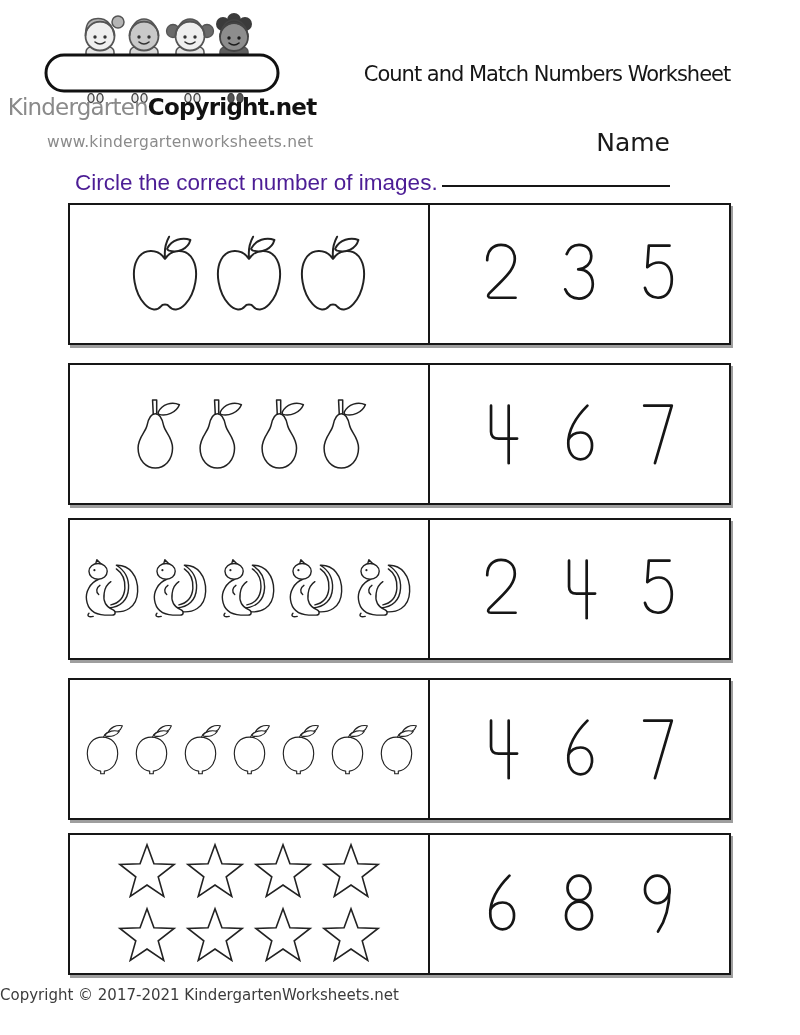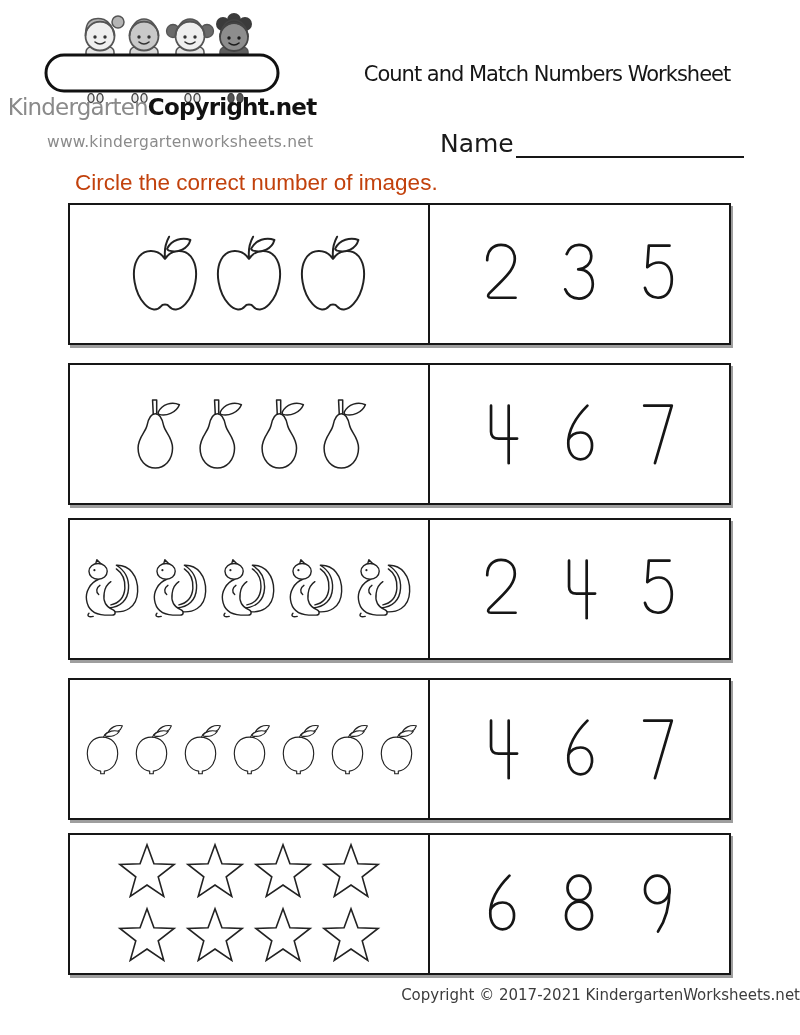--- a/index.html
+++ b/index.html
@@ -15,27 +15,27 @@
   .brand1{color:#8a8a8a;}
   .brand2{color:#111;font-weight:bold;}
   .site-url{position:absolute;left:47px;top:117px;font-size:15.5px;
             color:#8b8b8b;letter-spacing:0.2px;margin-top:16px;}
 
   
   .page-title{position:absolute;left:308px;top:48px;width:478px;
               text-align:center;font-size:21px;letter-spacing:-1px;
               font-weight:normal;color:#161616;white-space:nowrap;}
   .name-row{position:absolute;left:440px;top:128px;font-size:25px;
-            display:flex;align-items:flex-end;}
+            display:flex;align-items:flex-end;flex-direction:column;}
   .name-line{display:inline-block;width:228px;border-bottom:2.5px solid #161616;
              height:28px;margin-left:2px;}
 
   
   .instruction{position:absolute;left:75px;top:170px;font-size:22.5px;
-               font-family:"Liberation Sans",sans-serif;color:#c2410c;}
+               font-family:"Liberation Sans",sans-serif;color:#4c1d95;}
 
   
   .row{position:absolute;left:68px;width:659px;height:138px;
        border:2px solid #161616;background:#fff;display:flex;
        box-shadow:2px 3px 0 #9e9e9e;}
   .cell-images{width:358px;display:flex;align-items:center;
                justify-content:center;}
   .cell-numbers{flex:1;border-left:2px solid #161616;display:flex;
                 align-items:center;justify-content:space-around;
                 padding:0 32px;}
@@ -46,21 +46,21 @@
   .row--lemon    .icon{width:49px;height:72px;margin:0 0px;}
   .row--star     .icon{width:68px;height:62px;}
   .row--star .cell-images{flex-wrap:wrap;align-content:center;}
   .row--star .icons-wrap{display:flex;flex-wrap:wrap;width:284px;
                          justify-content:center;row-gap:2px;}
   .icons-wrap{display:flex;align-items:center;justify-content:center;}
   .digit{cursor:pointer;}
   .digit-svg{width:46px;height:72px;display:block;}
 
   
-  .footer{position:absolute;left:0;top:985px;width:800px;text-align:right;
+  .footer{position:absolute;left:0;top:985px;width:800px;text-align:left;
           color:#3c3c3c;font-size:15px;line-height:20px;}
 </style>
 </head>
 <body>
 
 <svg width="0" height="0" style="position:absolute" aria-hidden="true">
   <defs>
     <symbol id="icon-apple" viewBox="0 0 100 105">
       <g fill="#fff" stroke="#222" stroke-width="2.4" stroke-linejoin="round" stroke-linecap="round">
         <path d="M50 34 C42 22 24 20 16 35 C8 50 13 76 25 89 C33 98 41 97 45 92 C47 89 53 89 55 92 C59 97 67 98 75 89 C87 76 92 50 84 35 C76 20 58 22 50 34 Z"></path>

